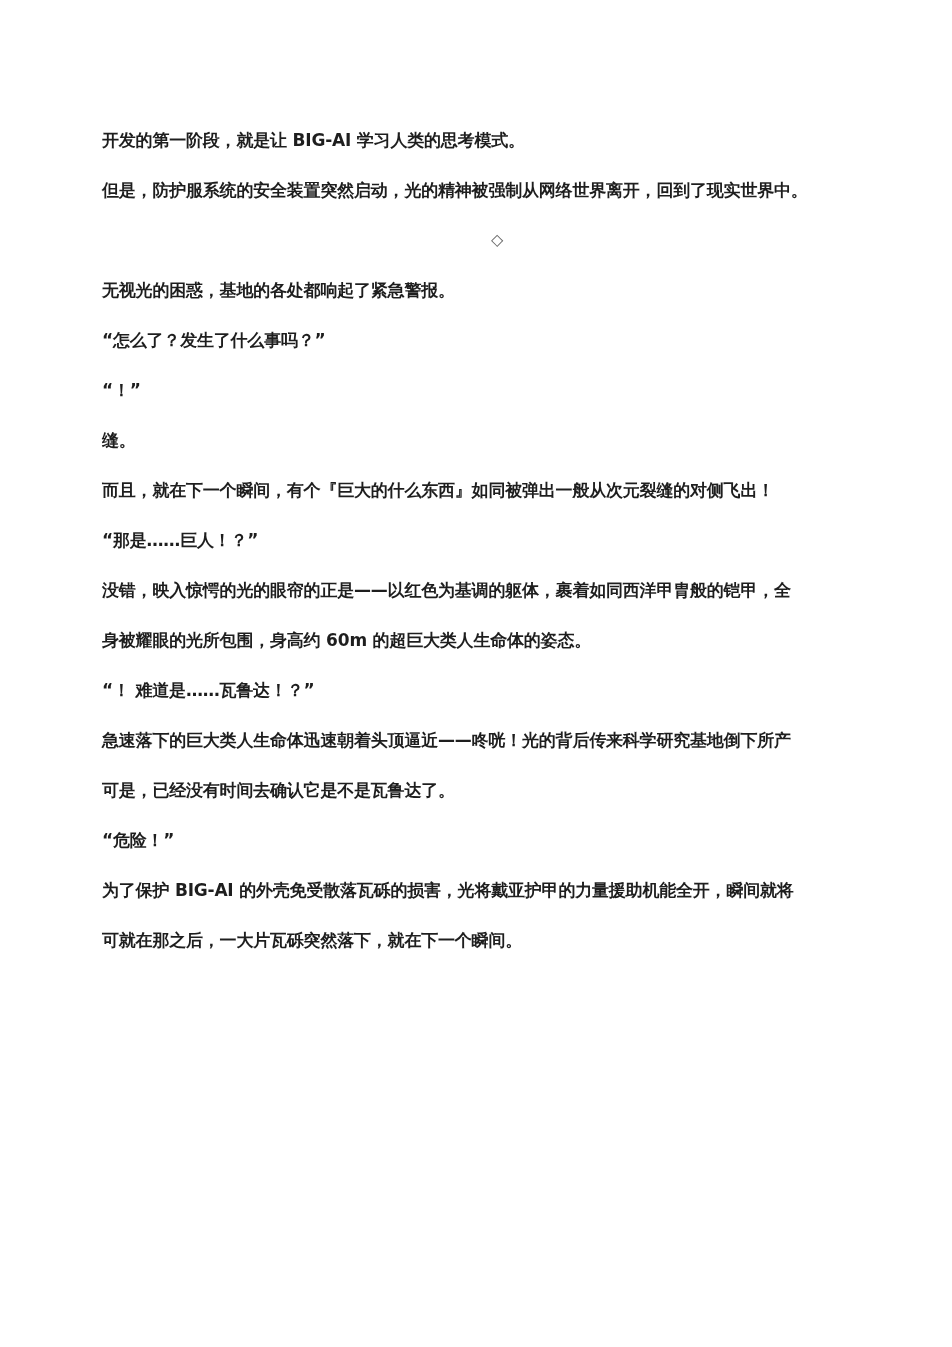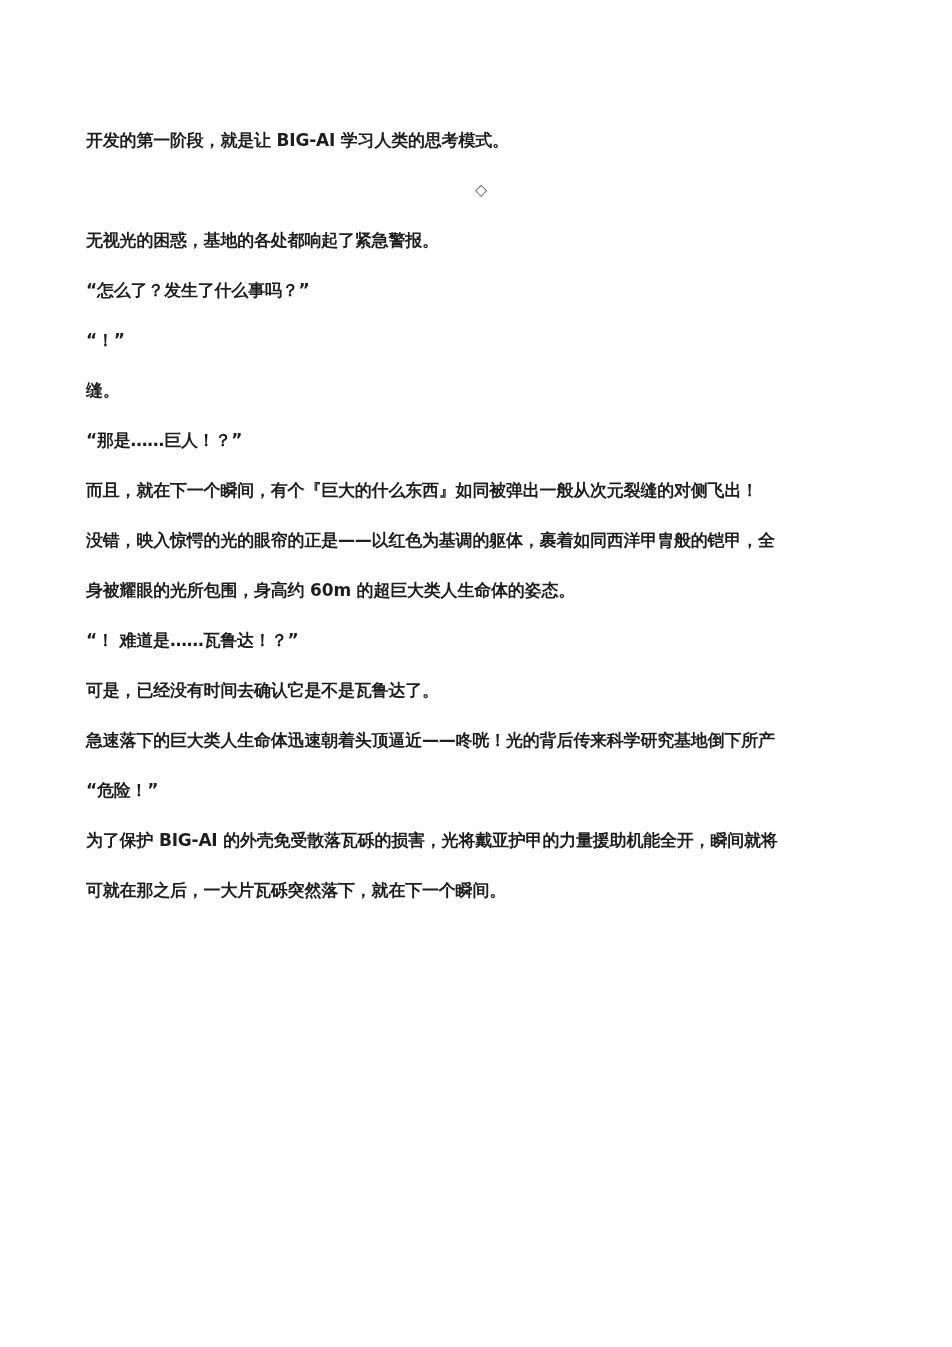--- a/index.html
+++ b/index.html
@@ -1,34 +1,35 @@
 <!DOCTYPE html>
 <html><head>
 <meta charset="utf-8">
 <style>
   html, body { margin: 0; padding: 0; background: #ffffff; }
   body { width: 952px; height: 1347px; position: relative; overflow: hidden;
          font-family: "DejaVu Sans", "Liberation Sans", sans-serif; color: #1e1e1e; }
-  .page { position: absolute; left: 86px; top: 122px; width: 790px; }
+  .page { position: absolute; left: 102px; top: 122px; width: 790px; }
   .line { height: 50px; line-height: 36px; font-size: 17px; font-weight: bold; white-space: nowrap; letter-spacing: -0.2px; }
   .sep { text-align: center; font-weight: normal; color: #666; font-size: 16px; }
 </style>
 </head>
 <body>
 
 <div class="page">
   <div class="line">开发的第一阶段，就是让 BIG-AI 学习人类的思考模式。</div>
+  <div class="line">但是，防护服系统的安全装置突然启动，光的精神被强制从网络世界离开，回到了现实世界中。</div>
   <div class="line sep">◇</div>
   <div class="line">无视光的困惑，基地的各处都响起了紧急警报。</div>
   <div class="line">“怎么了？发生了什么事吗？”</div>
   <div class="line">“！”</div>
   <div class="line">缝。</div>
+  <div class="line">而且，就在下一个瞬间，有个『巨大的什么东西』如同被弹出一般从次元裂缝的对侧飞出！</div>
   <div class="line">“那是……巨人！？”</div>
-  <div class="line">而且，就在下一个瞬间，有个『巨大的什么东西』如同被弹出一般从次元裂缝的对侧飞出！</div>
   <div class="line">没错，映入惊愕的光的眼帘的正是——以红色为基调的躯体，裹着如同西洋甲胄般的铠甲，全</div>
   <div class="line">身被耀眼的光所包围，身高约 60m 的超巨大类人生命体的姿态。</div>
   <div class="line">“！ 难道是……瓦鲁达！？”</div>
+  <div class="line">急速落下的巨大类人生命体迅速朝着头顶逼近——咚咣！光的背后传来科学研究基地倒下所产</div>
   <div class="line">可是，已经没有时间去确认它是不是瓦鲁达了。</div>
-  <div class="line">急速落下的巨大类人生命体迅速朝着头顶逼近——咚咣！光的背后传来科学研究基地倒下所产</div>
   <div class="line">“危险！”</div>
   <div class="line">为了保护 BIG-AI 的外壳免受散落瓦砾的损害，光将戴亚护甲的力量援助机能全开，瞬间就将</div>
   <div class="line">可就在那之后，一大片瓦砾突然落下，就在下一个瞬间。</div>
 </div>
 
 </body></html>

